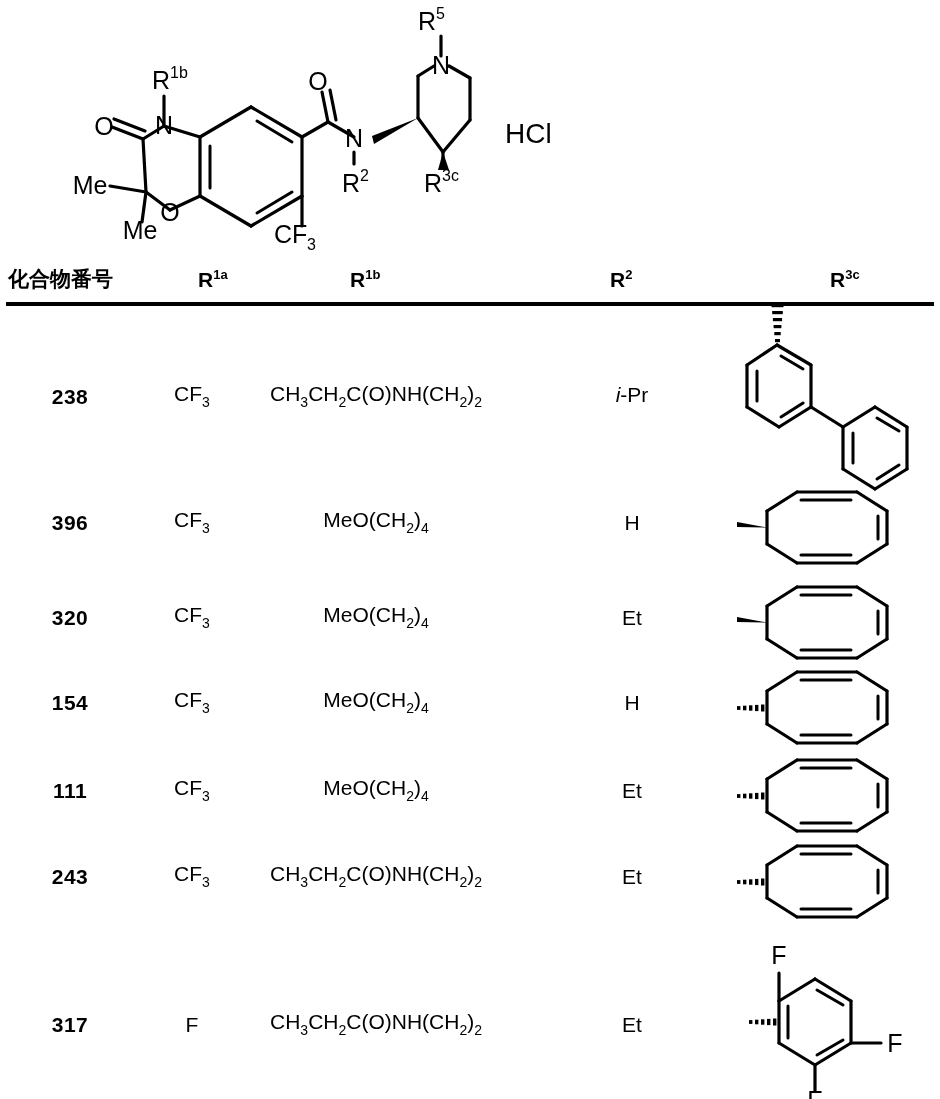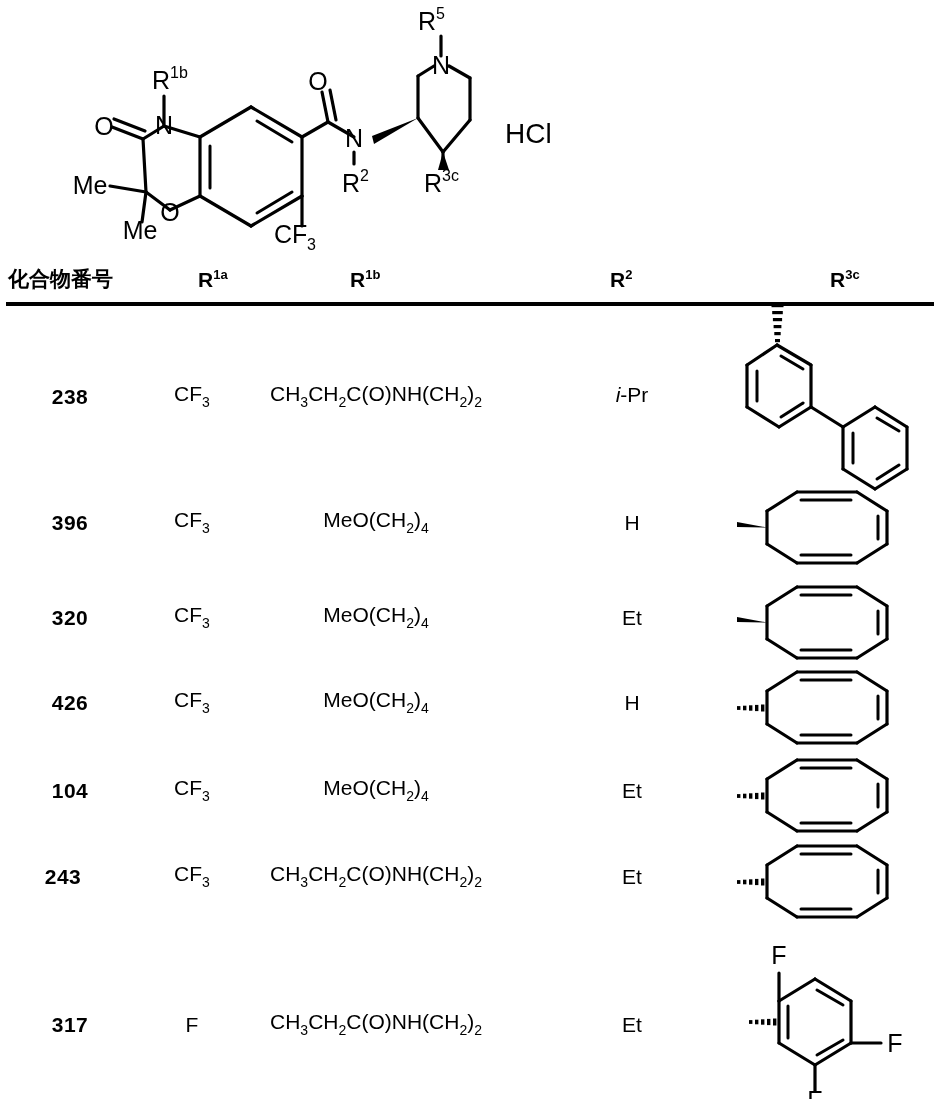--- a/index.html
+++ b/index.html
@@ -282,21 +282,21 @@
           <path d="M152,33 L152,66"></path>
           <path d="M152,66 L122,85"></path>
           <path d="M66,22 L116,22" stroke-width="3"></path>
           <path d="M66,77 L116,77" stroke-width="3"></path>
           <path d="M143,38 L143,61" stroke-width="3"></path>
         </g>
         <polygon points="32,49.5 2,44 2,49" fill="#000" stroke="none"></polygon>
       </svg>
     </div>
 
-    <div class="cell num" style="left:70px; top:444px;">426</div>
+    <div class="cell num" style="left:70px; top:444px;">154</div>
     <div class="cell" style="left:192px; top:444px;">CF<sub>3</sub></div>
     <div class="cell" style="left:376px; top:444px;">MeO(CH<sub>2</sub>)<sub>4</sub></div>
     <div class="cell" style="left:632px; top:444px;">H</div>
     <div class="struct-cell" style="left:820px; top:445px;">
       <svg width="170" height="90" viewBox="0 0 170 90" xmlns="http://www.w3.org/2000/svg">
         <g stroke="#000" stroke-width="3.2" fill="none" stroke-linecap="round">
           <path d="M62,14 L32,33"></path>
           <path d="M32,33 L32,66"></path>
           <path d="M32,66 L62,85"></path>
           <path d="M62,85 L122,85"></path>
@@ -311,21 +311,21 @@
         <g fill="#000" stroke="none">
           <rect x="26" y="46.5" width="3.4" height="7"></rect>
           <rect x="20" y="46.9" width="3.4" height="6.2"></rect>
           <rect x="14" y="47.3" width="3.4" height="5.4"></rect>
           <rect x="8" y="47.7" width="3.4" height="4.6"></rect>
           <rect x="2" y="48.1" width="3.4" height="3.8"></rect>
         </g>
       </svg>
     </div>
 
-    <div class="cell num" style="left:70px; top:532px;">104</div>
+    <div class="cell num" style="left:70px; top:532px;">111</div>
     <div class="cell" style="left:192px; top:532px;">CF<sub>3</sub></div>
     <div class="cell" style="left:376px; top:532px;">MeO(CH<sub>2</sub>)<sub>4</sub></div>
     <div class="cell" style="left:632px; top:532px;">Et</div>
     <div class="struct-cell" style="left:820px; top:533px;">
       <svg width="170" height="90" viewBox="0 0 170 90" xmlns="http://www.w3.org/2000/svg">
         <g stroke="#000" stroke-width="3.2" fill="none" stroke-linecap="round">
           <path d="M62,14 L32,33"></path>
           <path d="M32,33 L32,66"></path>
           <path d="M32,66 L62,85"></path>
           <path d="M62,85 L122,85"></path>
@@ -340,21 +340,21 @@
         <g fill="#000" stroke="none">
           <rect x="26" y="46.5" width="3.4" height="7"></rect>
           <rect x="20" y="46.9" width="3.4" height="6.2"></rect>
           <rect x="14" y="47.3" width="3.4" height="5.4"></rect>
           <rect x="8" y="47.7" width="3.4" height="4.6"></rect>
           <rect x="2" y="48.1" width="3.4" height="3.8"></rect>
         </g>
       </svg>
     </div>
 
-    <div class="cell num" style="left:63px; top:618px;">243</div>
+    <div class="cell num" style="left:70px; top:618px;">243</div>
     <div class="cell" style="left:192px; top:618px;">CF<sub>3</sub></div>
     <div class="cell" style="left:376px; top:618px;">CH<sub>3</sub>CH<sub>2</sub>C(O)NH(CH<sub>2</sub>)<sub>2</sub></div>
     <div class="cell" style="left:632px; top:618px;">Et</div>
     <div class="struct-cell" style="left:820px; top:619px;">
       <svg width="170" height="90" viewBox="0 0 170 90" xmlns="http://www.w3.org/2000/svg">
         <g stroke="#000" stroke-width="3.2" fill="none" stroke-linecap="round">
           <path d="M62,14 L32,33"></path>
           <path d="M32,33 L32,66"></path>
           <path d="M32,66 L62,85"></path>
           <path d="M62,85 L122,85"></path>

